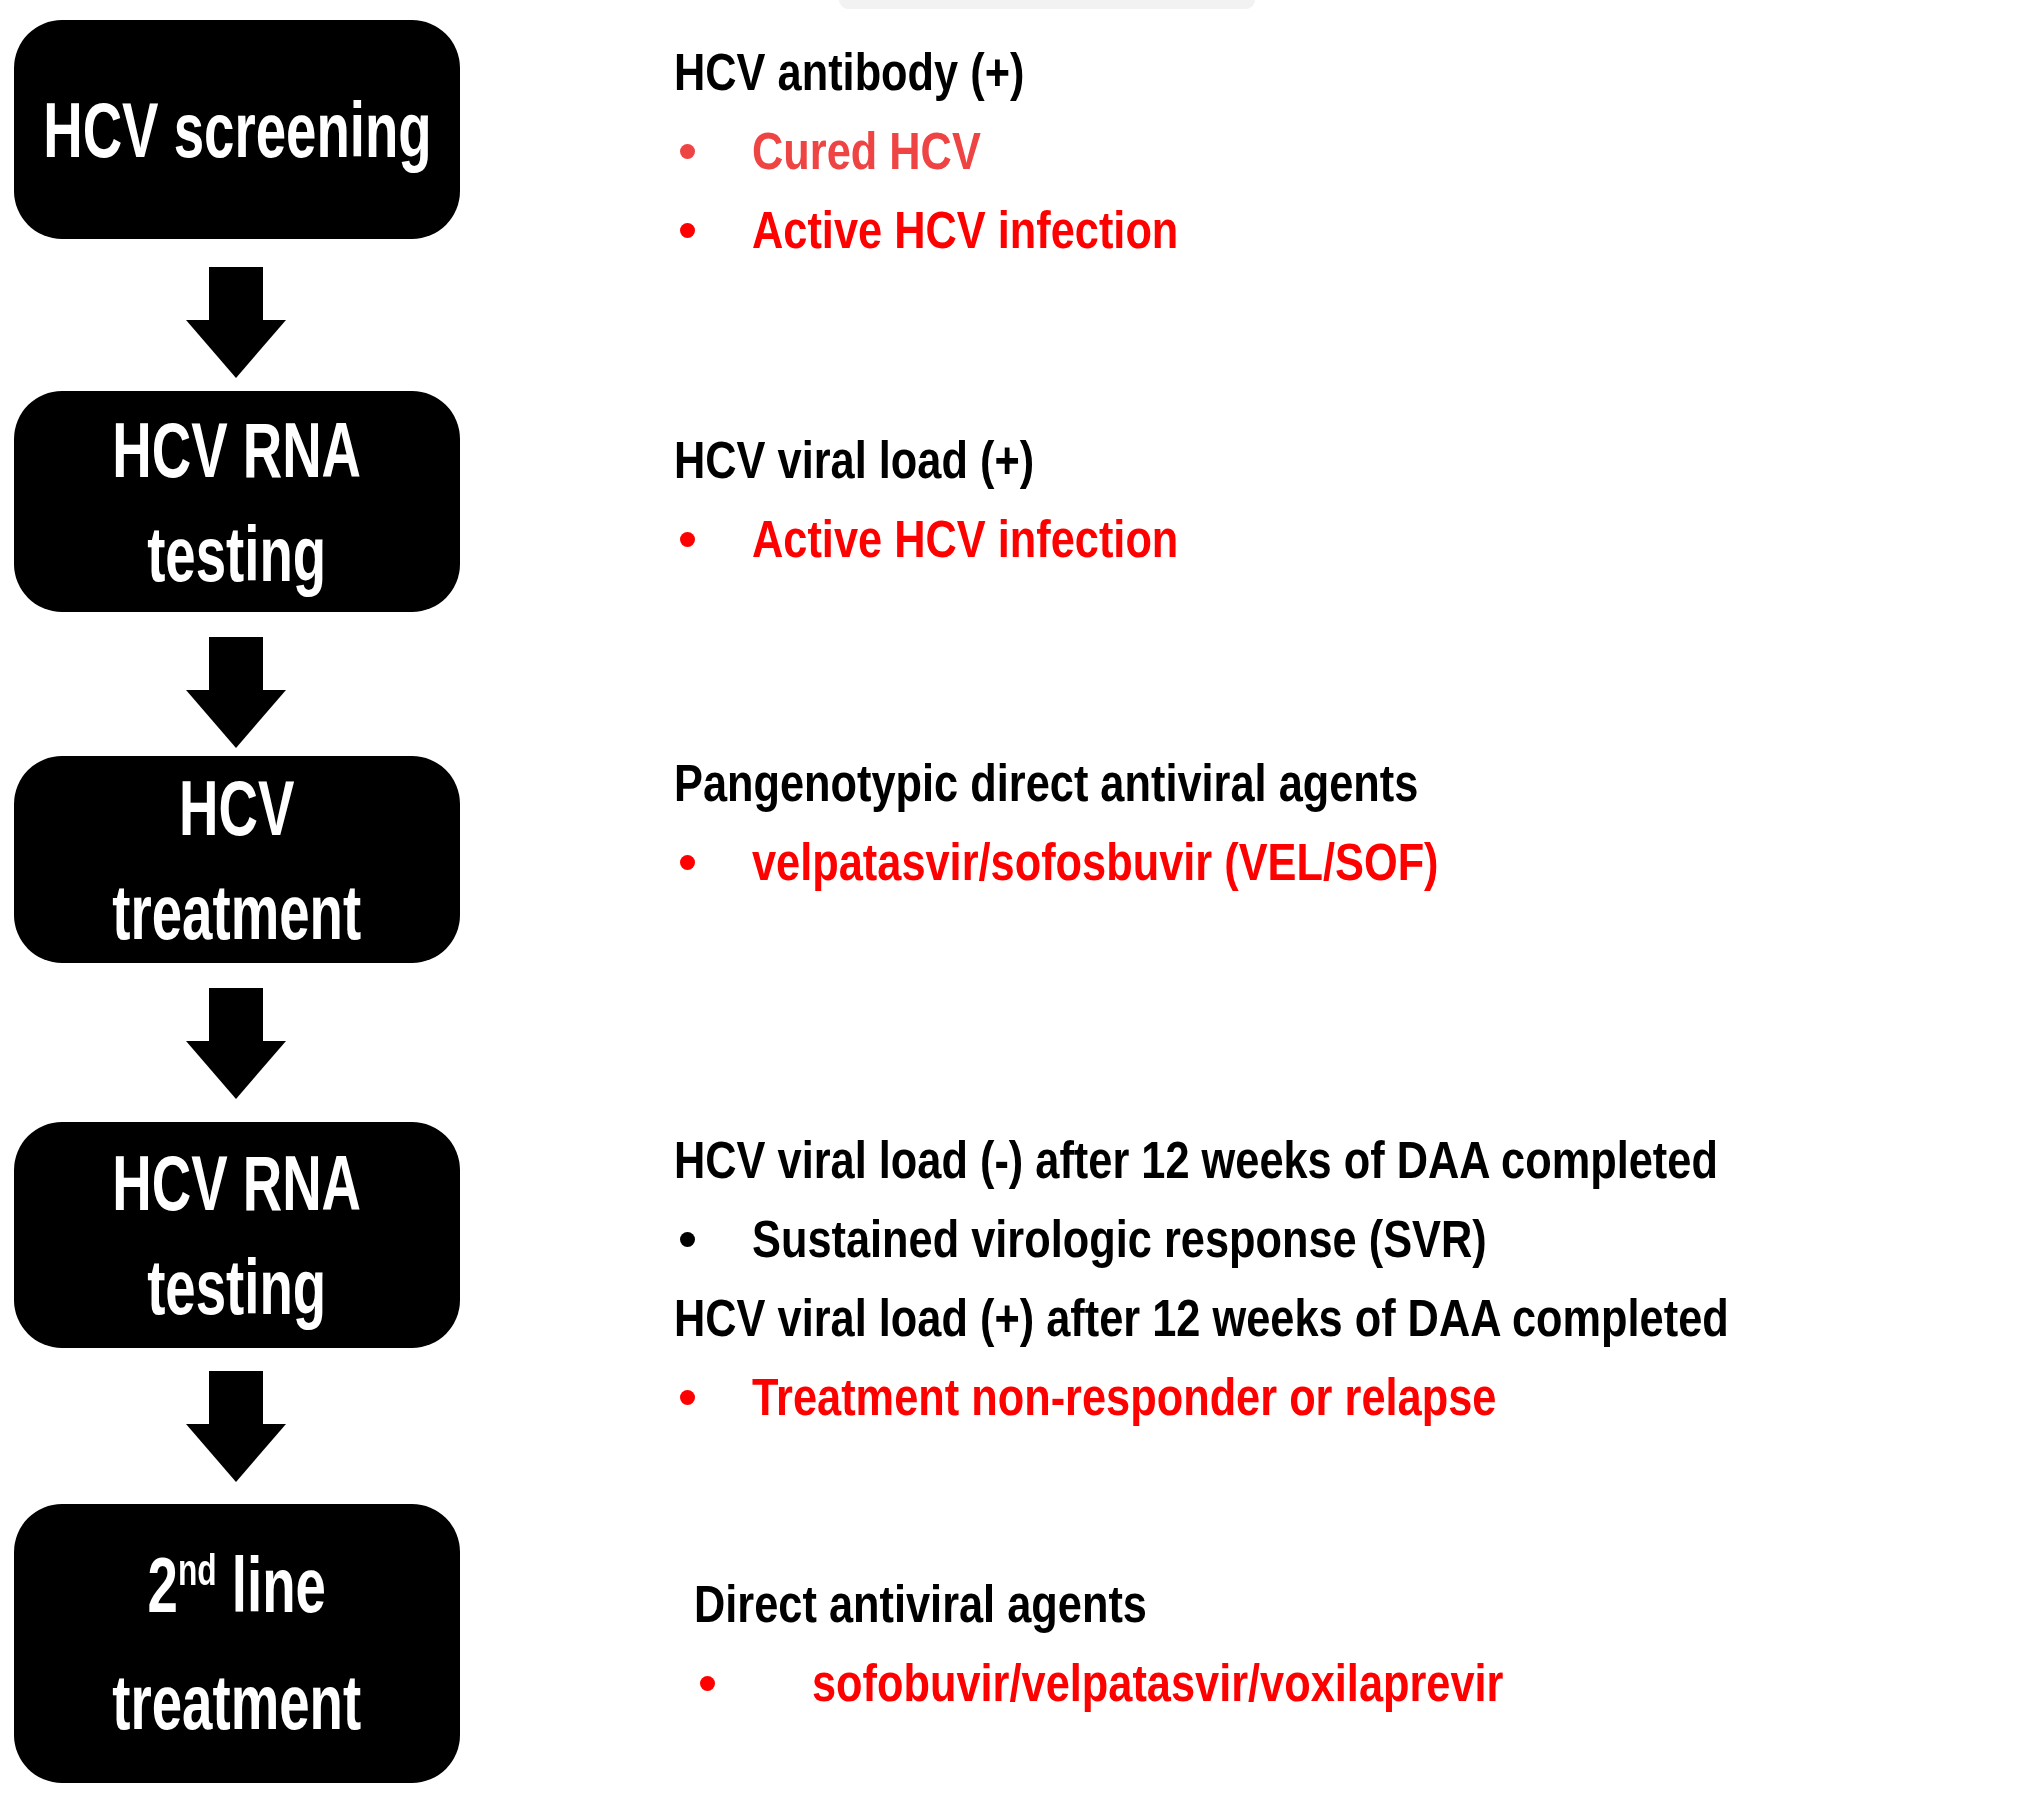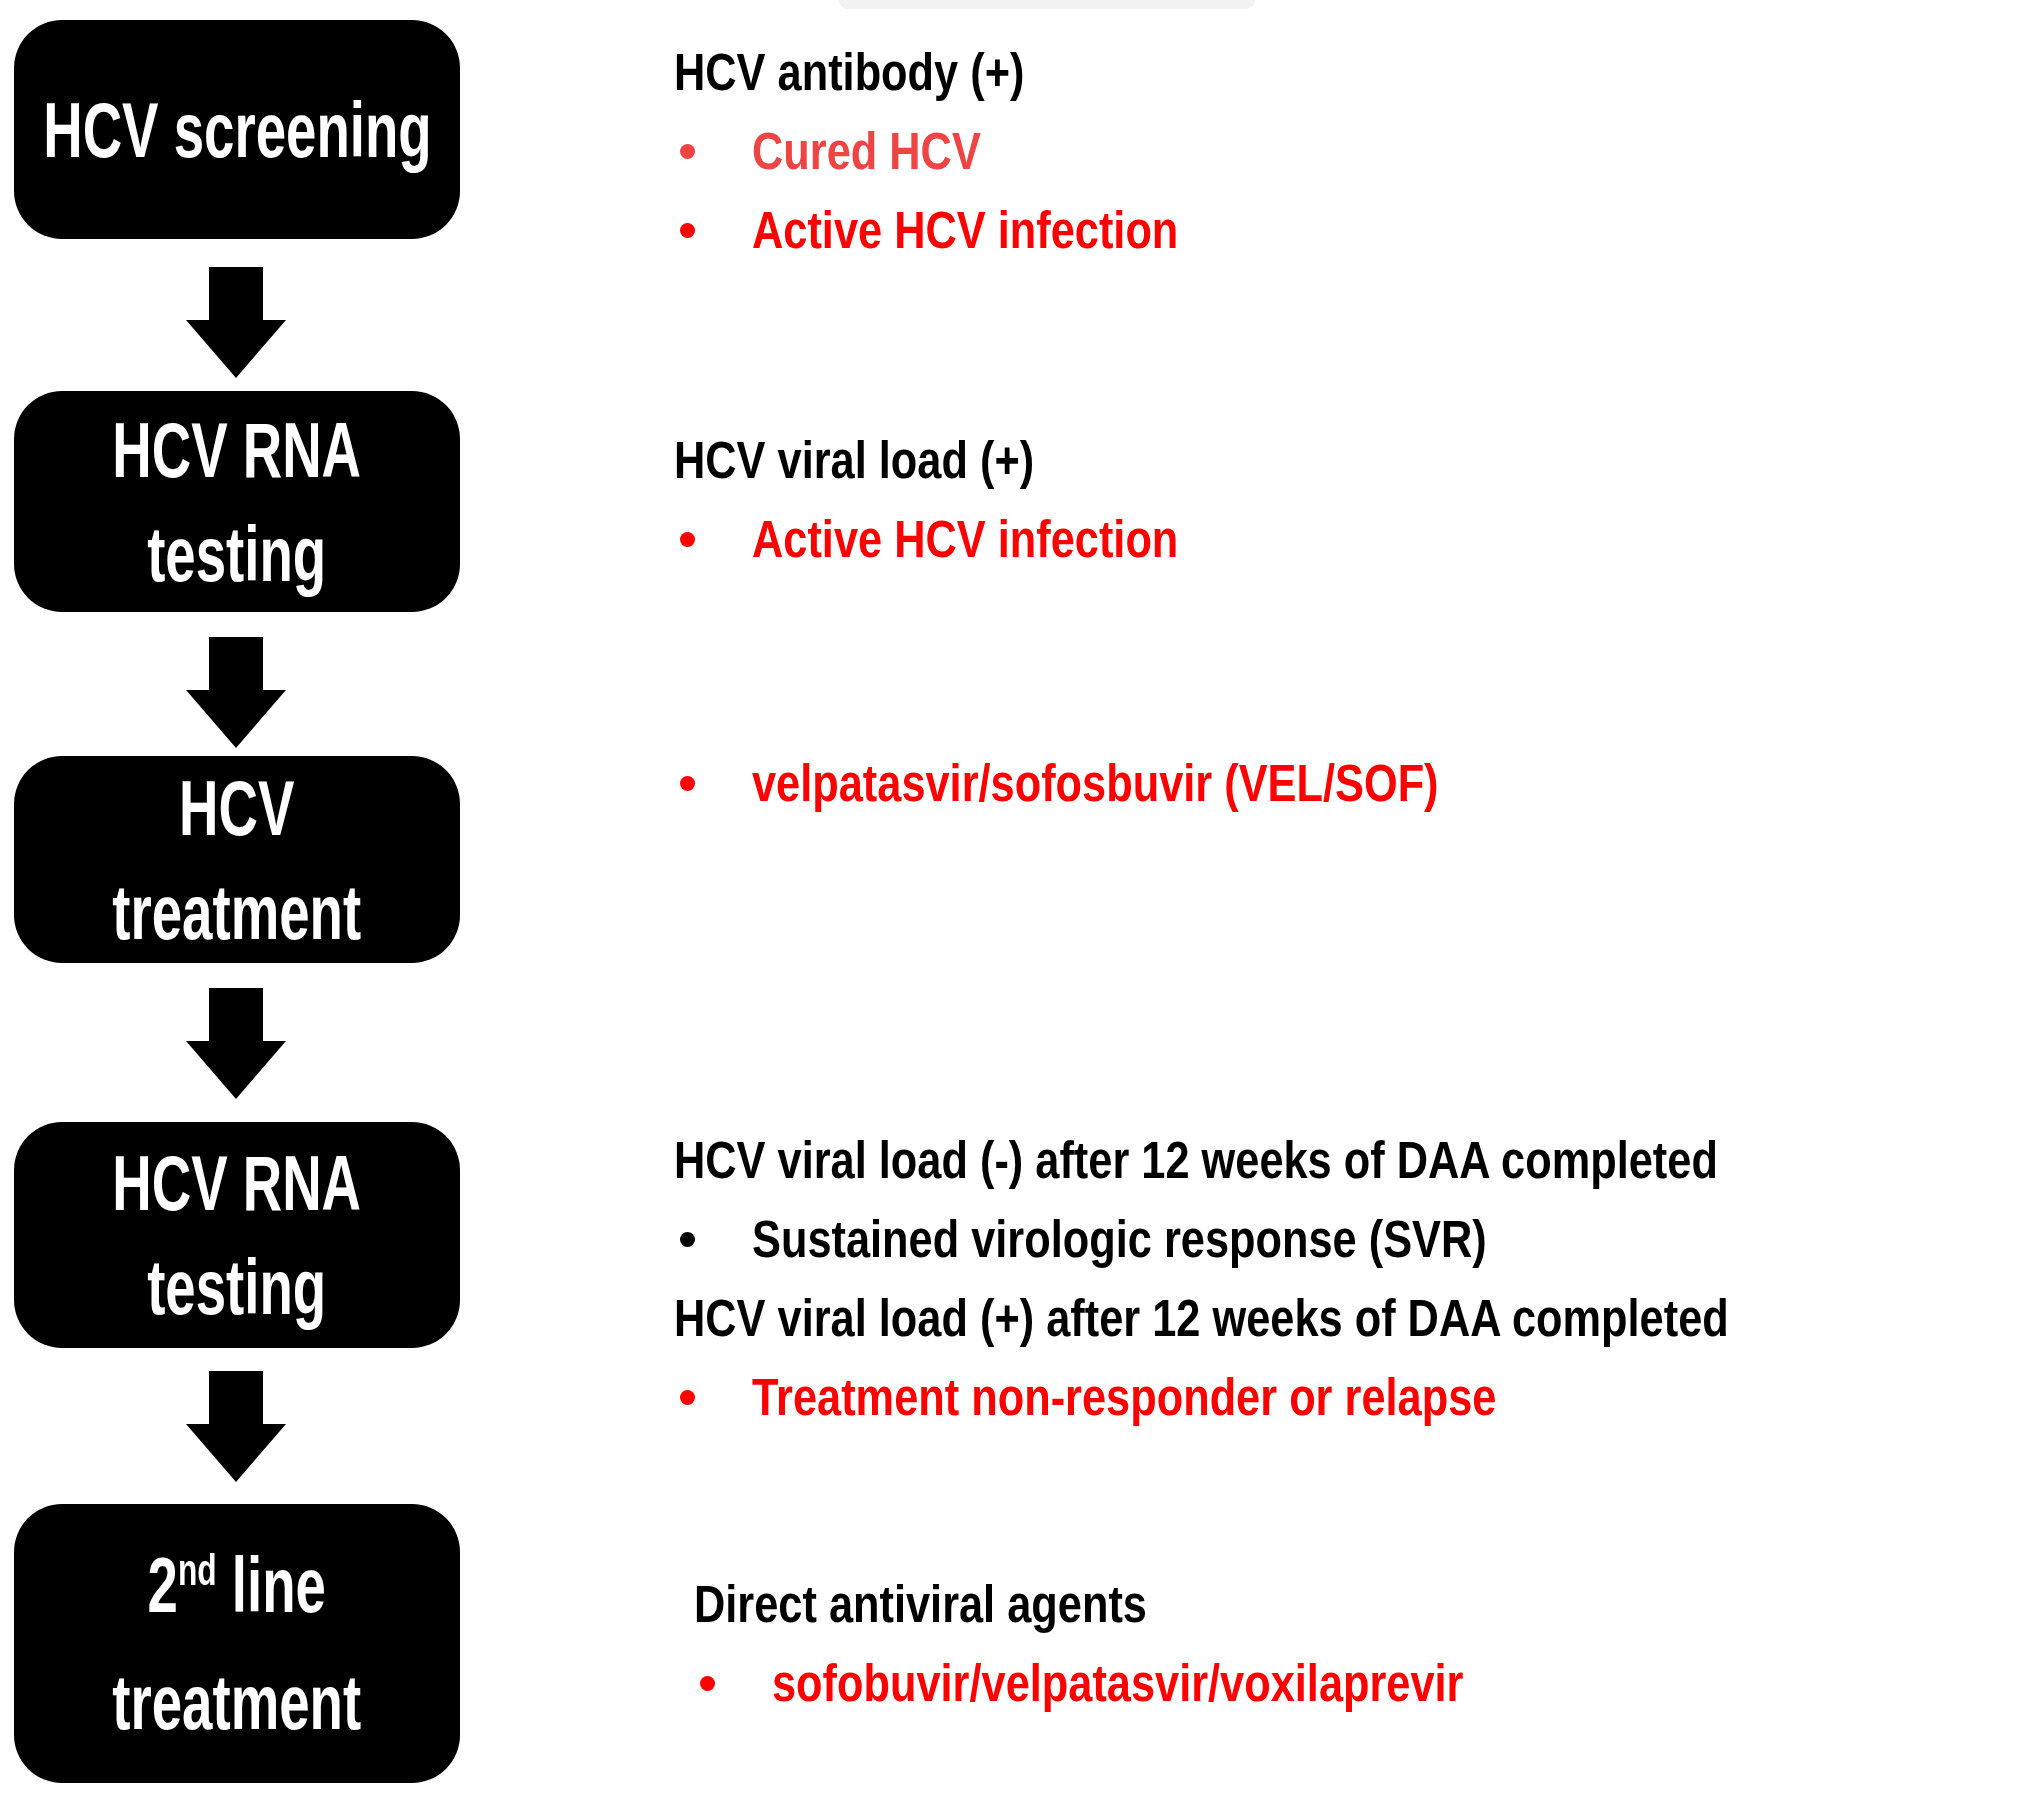--- a/index.html
+++ b/index.html
@@ -190,20 +190,23 @@
     <div class="note-line" style="color: rgb(0, 0, 0);">
       <span class="txt">HCV viral load (+)</span>
     </div>
     <div class="note-line" style="color: rgb(254, 0, 0);">
       <span class="dot"></span>
       <span class="txt">Active HCV infection</span>
     </div>
   </div>
 
   <div class="notes n3">
+    <div class="note-line" style="color: rgb(0, 0, 0);">
+      <span class="txt">Pangenotypic direct antiviral agents</span>
+    </div>
     <div class="note-line" style="color: rgb(254, 0, 0);">
       <span class="dot"></span>
       <span class="txt">velpatasvir/sofosbuvir (VEL/SOF)</span>
     </div>
   </div>
 
   <div class="notes n4">
     <div class="note-line" style="color: rgb(0, 0, 0);">
       <span class="txt">HCV viral load (-) after 12 weeks of DAA completed</span>
     </div>
@@ -217,20 +220,20 @@
     <div class="note-line" style="color: rgb(254, 0, 0);">
       <span class="dot"></span>
       <span class="txt">Treatment non-responder or relapse</span>
     </div>
   </div>
 
   <div class="notes n5">
     <div class="note-line" style="color: rgb(0, 0, 0);">
       <span class="txt">Direct antiviral agents</span>
     </div>
-    <div class="note-line" style="color: rgb(254, 0, 0);">
+    <div class="note-line" style="color: rgb(254, 0, 0); gap: 40px;">
       <span class="dot"></span>
       <span class="txt">sofobuvir/velpatasvir/voxilaprevir</span>
     </div>
   </div>
 
 </div>
 
 
 </body></html>

